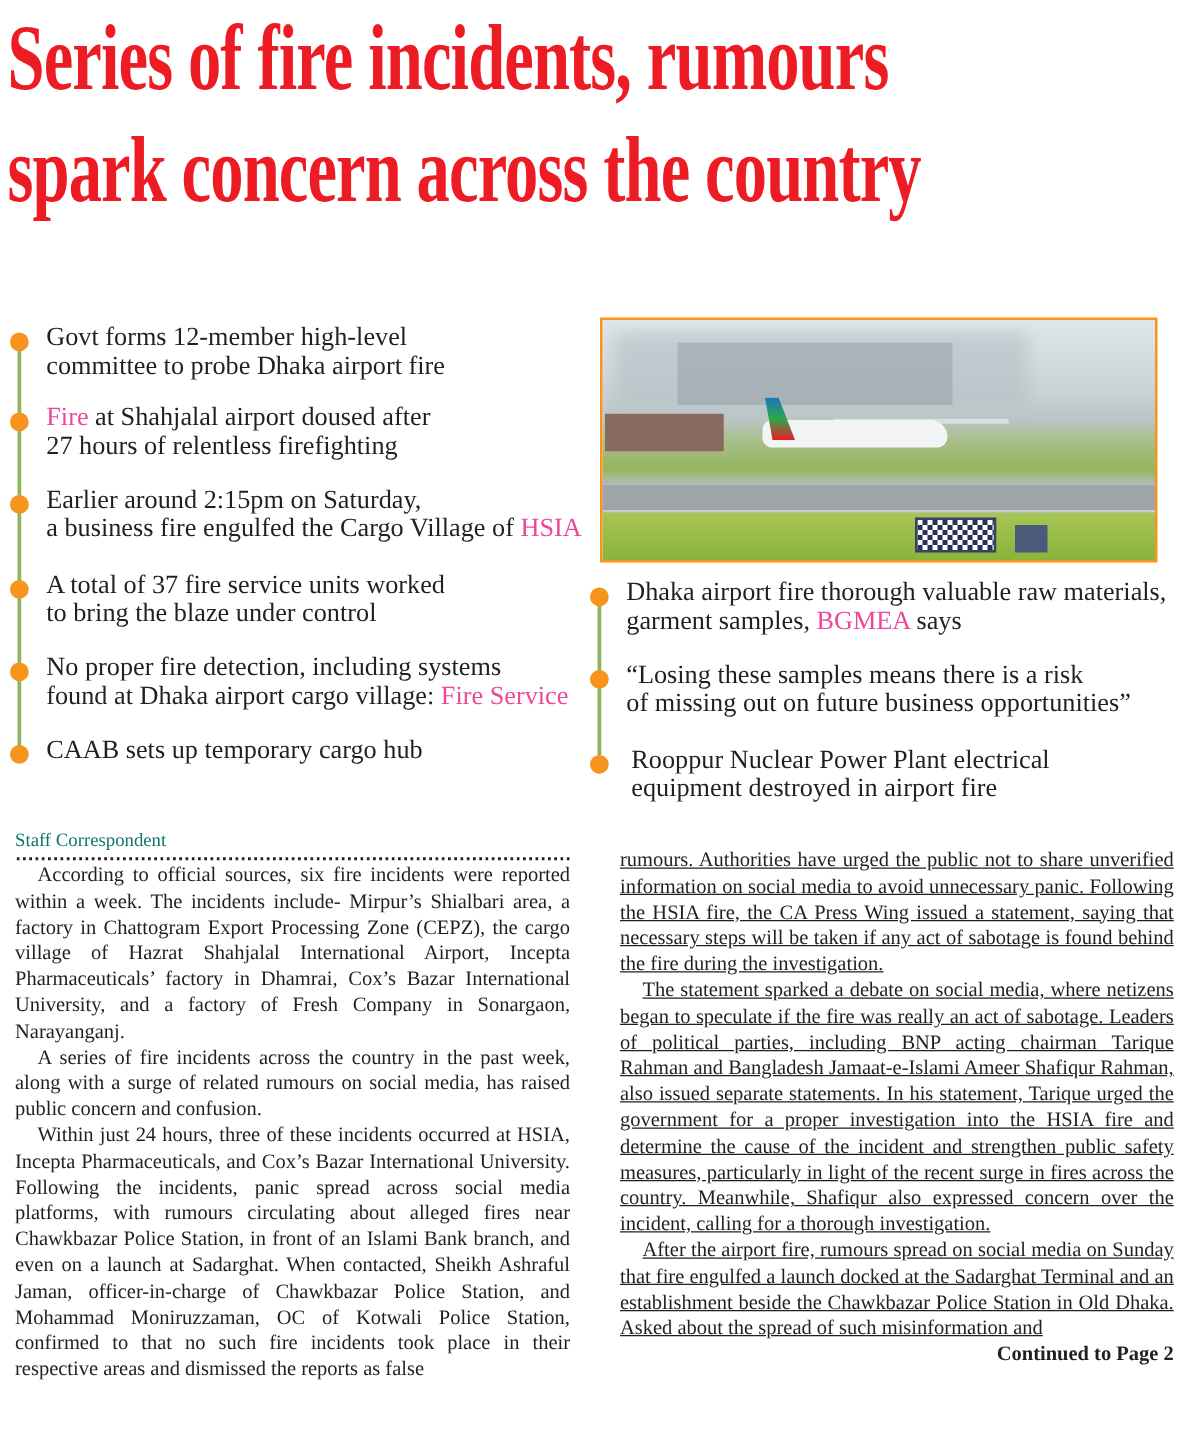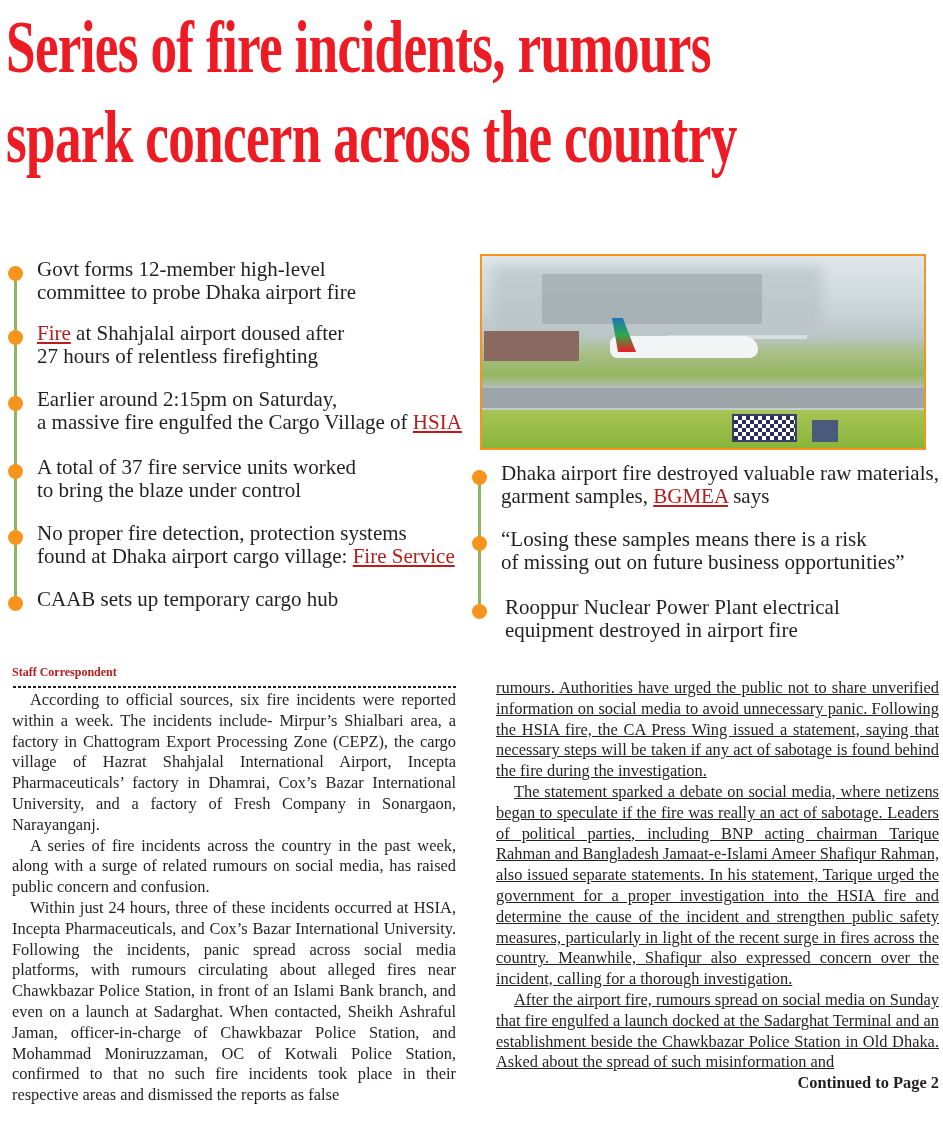--- a/index.html
+++ b/index.html
@@ -21,40 +21,40 @@
   }
   .tl-item { position: absolute; left: 0; }
   .tl-item .dot {
     position: absolute; left: 8px; top: 8px; width: 15px; height: 15px;
     border-radius: 50%; background: #f7941d;
   }
   .tl-item .txt {
     position: absolute; left: 37px; top: 0; white-space: nowrap;
     font-family: "Liberation Serif", serif; font-size: 21px; line-height: 23px; color: #231f20;
   }
-  .red { color: #b91c1c; text-decoration: underline; }
+  .red { color: #ec4899; }
 
   .photo {
     position: absolute; left: 480px; top: 254px; width: 446px; height: 196px;
     border: 2px solid #f7941d; overflow: hidden;
     background: linear-gradient(#dfe7ea 0%, #c9d3d6 30%, #b9c5c4 42%, #a9c089 50%, #95b560 62%, #b8bfc2 70%, #9aa3a6 76%, #a8c555 80%, #89b43a 100%);
   }
   .photo .haze { position: absolute; left: 10px; top: 10px; width: 330px; height: 60px; background: rgba(180,190,195,0.6); filter: blur(6px); }
   .photo .buildings { position: absolute; left: 60px; top: 18px; width: 220px; height: 50px; background: rgba(150,160,165,0.55); }
   .photo .runway { position: absolute; left: 0; top: 130px; width: 100%; height: 24px; background: #9ea5a8; border-top: 2px solid #b5babc; border-bottom: 2px solid #c6cbcd; }
   .photo .plane-body { position: absolute; left: 128px; top: 80px; width: 148px; height: 22px; background: #f2f4f6; border-radius: 11px 20px 12px 11px; }
   .photo .plane-tail { position: absolute; left: 130px; top: 62px; width: 24px; height: 34px; background: linear-gradient(#1b75bb, #2ba84a 50%, #ed1c24); clip-path: polygon(0 0, 45% 0, 100% 100%, 25% 100%); }
   .photo .plane-wing { position: absolute; left: 185px; top: 79px; width: 140px; height: 4px; background: #d8dde0; }
   .photo .truck { position: absolute; left: 250px; top: 158px; width: 65px; height: 28px; background: repeating-conic-gradient(#2a2f5a 0 25%, #ffffff 0 50%) 0 0/8px 8px; border: 2px solid #3a3f6a; }
   .photo .truck2 { position: absolute; left: 330px; top: 164px; width: 26px; height: 22px; background: #4a5a7a; }
   .photo .building-l { position: absolute; left: 2px; top: 75px; width: 95px; height: 30px; background: #8a6a60; }
 
   .byline {
     position: absolute; left: 12px; top: 665px;
-    font-family: "Liberation Serif", serif; font-weight: bold; font-size: 12px; color: #b91c1c;
+    font-family: "Liberation Serif", serif; font-weight: normal; font-size: 15px; color: #0f766e;
   }
   .dots { position: absolute; left: 12px; top: 685px; width: 444px; height: 4px;
     background-image: radial-gradient(circle, #231f20 1.2px, transparent 1.4px);
     background-size: 5px 4px; }
 
   .col {
     position: absolute; font-family: "Liberation Serif", serif;
     font-size: 16.4px; line-height: 20.8px; color: #231f20; text-align: justify;
     hyphens: manual;
   }
@@ -88,36 +88,36 @@
     <div class="txt">
       <div><span class="red">Fire</span><span> at Shahjalal airport doused after</span></div>
       <div>27 hours of relentless firefighting</div>
     </div>
   </div>
 
   <div class="tl-item" style="top:130px;">
     <span class="dot"></span>
     <div class="txt">
       <div>Earlier around 2:15pm on Saturday,</div>
-      <div><span>a massive fire engulfed the Cargo Village of </span><span class="red">HSIA</span></div>
+      <div><span>a business fire engulfed the Cargo Village of </span><span class="red">HSIA</span></div>
     </div>
   </div>
 
   <div class="tl-item" style="top:198px;">
     <span class="dot"></span>
     <div class="txt">
       <div>A total of 37 fire service units worked</div>
       <div>to bring the blaze under control</div>
     </div>
   </div>
 
   <div class="tl-item" style="top:264px;">
     <span class="dot"></span>
     <div class="txt">
-      <div>No proper fire detection, protection systems</div>
+      <div>No proper fire detection, including systems</div>
       <div><span>found at Dhaka airport cargo village: </span><span class="red">Fire Service</span></div>
     </div>
   </div>
 
   <div class="tl-item" style="top:330px;">
     <span class="dot"></span>
     <div class="txt">
       <div>CAAB sets up temporary cargo hub</div>
     </div>
   </div>
@@ -134,21 +134,21 @@
   <div class="truck"></div>
   <div class="truck2"></div>
 </div>
 
 <div class="timeline" style="left:464px;top:462px;width:470px;height:190px;">
   <div class="rail" style="top:14px;height:128px;"></div>
 
   <div class="tl-item" style="top:0;">
     <span class="dot"></span>
     <div class="txt">
-      <div>Dhaka airport fire destroyed valuable raw materials,</div>
+      <div>Dhaka airport fire thorough valuable raw materials,</div>
       <div><span>garment samples, </span><span class="red">BGMEA</span><span> says</span></div>
     </div>
   </div>
 
   <div class="tl-item" style="top:66px;">
     <span class="dot"></span>
     <div class="txt">
       <div>“Losing these samples means there is a risk</div>
       <div>of missing out on future business opportunities”</div>
     </div>

